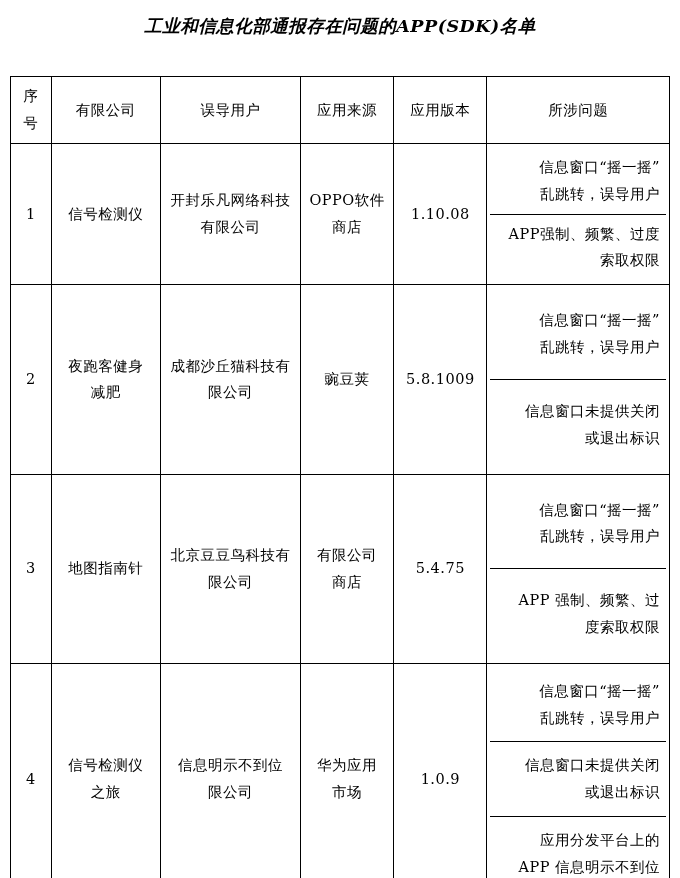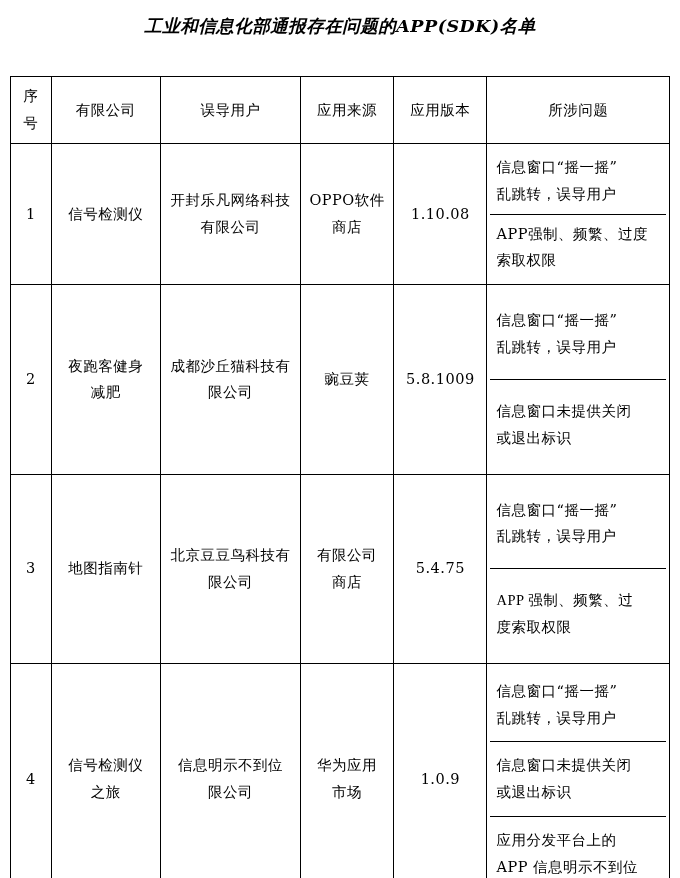--- a/index.html
+++ b/index.html
@@ -75,21 +75,21 @@
   }
   .issue-list {
     display: block;
     width: 100%;
   }
   .issue-item {
     border-bottom: 1px solid #000000;
     padding: 6px 6px;
     font-size: 14.5px;
     line-height: 1.85;
-    text-align: left;
+    text-align: right;
     letter-spacing: 0.5px;
     box-sizing: border-box;
   }
   .issue-item:last-child {
     border-bottom: none;
   }
   .row-1 td { height: 96px; }
   .row-2 td { height: 142px; }
   .row-3 td { height: 142px; }
   .row-4 td { height: 210px; }
@@ -226,21 +226,21 @@
             </td>
           <td class="ver-cell">
               <span class="cell-text">5.4.75</span>
             </td>
           <td class="issue-cell">
             <div class="issue-list">
               <div class="issue-item" style="padding:18px 6px;">
                   <span class="cell-text">信息窗口“摇一摇”
 乱跳转，误导用户</span>
                 </div>
-              <div class="issue-item" style="padding:18px 6px;font-family:Liberation Serif, serif;">
+              <div class="issue-item" style="padding:18px 6px;">
                   <span class="cell-text">APP 强制、频繁、过
 度索取权限</span>
                 </div>
             </div>
           </td>
         </tr>
 
         <tr class="row-4">
           <td>
               <span class="cell-text">4</span>

